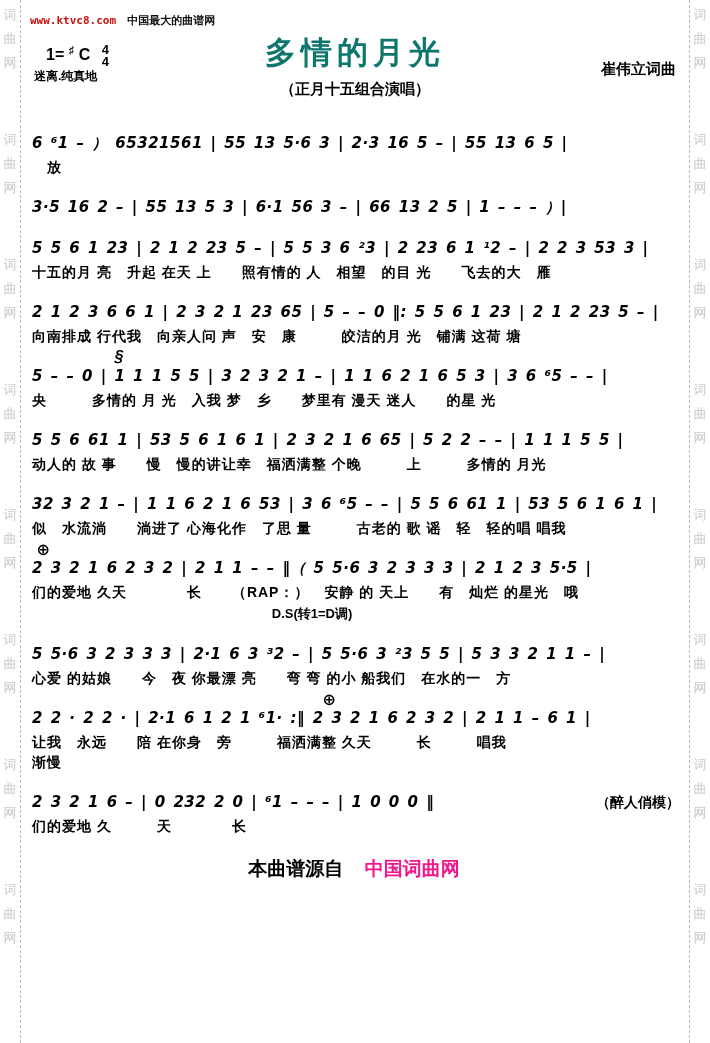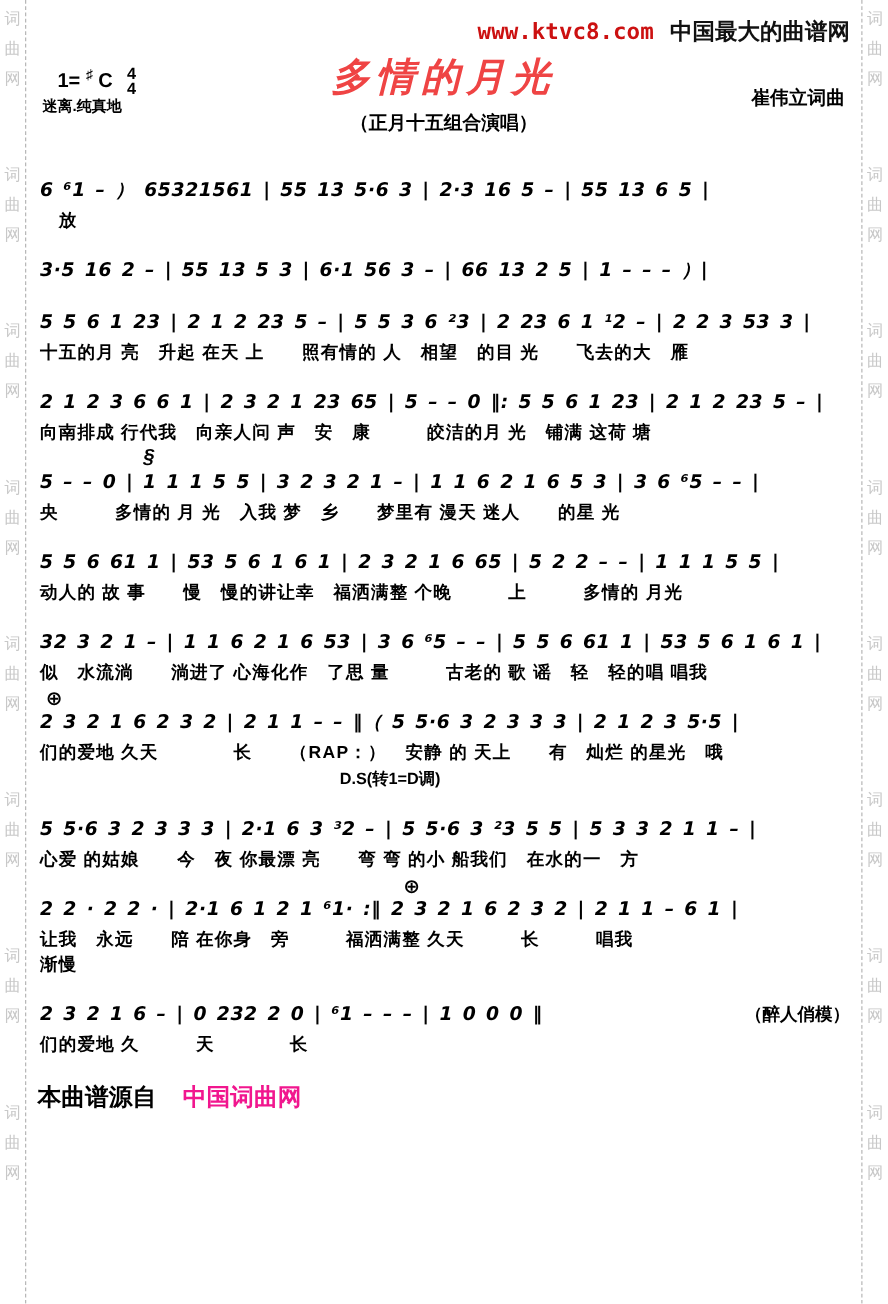--- a/index.html
+++ b/index.html
@@ -7,21 +7,21 @@
         font-family:"Liberation Sans","DejaVu Sans",sans-serif;color:#000;}
   
   .wm-col{position:absolute;top:0;bottom:0;width:21px;display:flex;flex-direction:column;
           align-items:center;padding-top:8px;box-sizing:border-box;}
   .wm-col.left{left:0;border-right:1px dashed #b8b8b8;}
   .wm-col.right{right:0;border-left:1px dashed #b8b8b8;}
   .wm-group{display:flex;flex-direction:column;gap:11px;margin-bottom:64px;}
   .wm-char{color:#c8c8c8;font-size:13px;line-height:13px;}
   
   .content{position:absolute;left:30px;right:30px;top:0;}
-  .site-line{text-align:right;margin-top:13px;font-weight:bold;font-size:18px;white-space:nowrap;}
+  .site-line{text-align:left;margin-top:13px;font-weight:bold;font-size:11px;white-space:nowrap;}
   .site-url{color:#cc1111;font-family:"DejaVu Sans Mono",monospace;}
   .site-name{color:#111;margin-left:8px;}
   .head{position:relative;height:80px;margin-top:4px;}
   .key-block{position:absolute;left:16px;top:12px;font-weight:bold;}
   .key-line{font-size:16px;white-space:nowrap;}
   .sharp{font-size:11px;vertical-align:super;}
   .frac{display:inline-block;vertical-align:middle;margin-left:7px;text-align:center;
         font-size:13px;line-height:12px;font-weight:bold;}
   .frac div{line-height:12px;}
   .tempo{margin-top:0;font-size:12px;margin-left:-12px;white-space:nowrap;}
@@ -32,21 +32,21 @@
   #score{margin-top:12px;}
   .score-row{position:relative;margin-bottom:21px;padding-left:2px;}
   .score-row.has-mark{margin-top:18px;}
   .mark{position:absolute;top:-18px;font-weight:bold;font-size:16px;font-style:italic;}
   .notation{font-family:"DejaVu Sans",sans-serif;font-style:italic;font-weight:bold;
             font-size:15px;letter-spacing:0.5px;word-spacing:2px;white-space:nowrap;line-height:20px;}
   .lyrics{font-size:14px;font-weight:bold;letter-spacing:1px;margin-top:5px;white-space:nowrap;line-height:18px;}
   .lyrics.second{margin-top:2px;}
   .subnote{font-size:13px;font-weight:bold;margin-top:4px;}
   .right-note{position:absolute;right:0;top:2px;font-size:14px;font-weight:bold;white-space:nowrap;}
-  .footer{margin-top:10px;text-align:left;padding-right:2px;font-size:19px;font-weight:bold;white-space:nowrap;}
+  .footer{margin-top:10px;text-align:center;padding-right:2px;font-size:19px;font-weight:bold;white-space:nowrap;}
   .footer .brand{margin-left:16px;}
 </style>
 </head>
 <body>
 
 <div class="page">
 
   <div class="wm-col left" id="wm-left">
       <div class="wm-group">
         <div class="wm-char">词</div>
@@ -146,21 +146,21 @@
           <span class="sharp">♯</span>
           <span>C</span>
           <span class="frac">
             <div>4</div>
             <div>4</div>
           </span>
         </div>
         <div class="tempo">迷离.纯真地</div>
       </div>
       <div class="title-block">
-        <div class="title" style="color: #ef4444; font-style: italic;">多情的月光</div>
+        <div class="title" style="color: #0f766e;">多情的月光</div>
         <div class="subtitle">（正月十五组合演唱）</div>
       </div>
       <div class="composer">崔伟立词曲</div>
     </div>
 
     <div id="score">
         <div class="score-row">
         </div>
         <div class="score-row">
           <div class="notation">6 ⁶1 – ） 65321561 | 55 13 5·6 3 | 2·3 16 5 – | 55 13 6 5 |</div>

